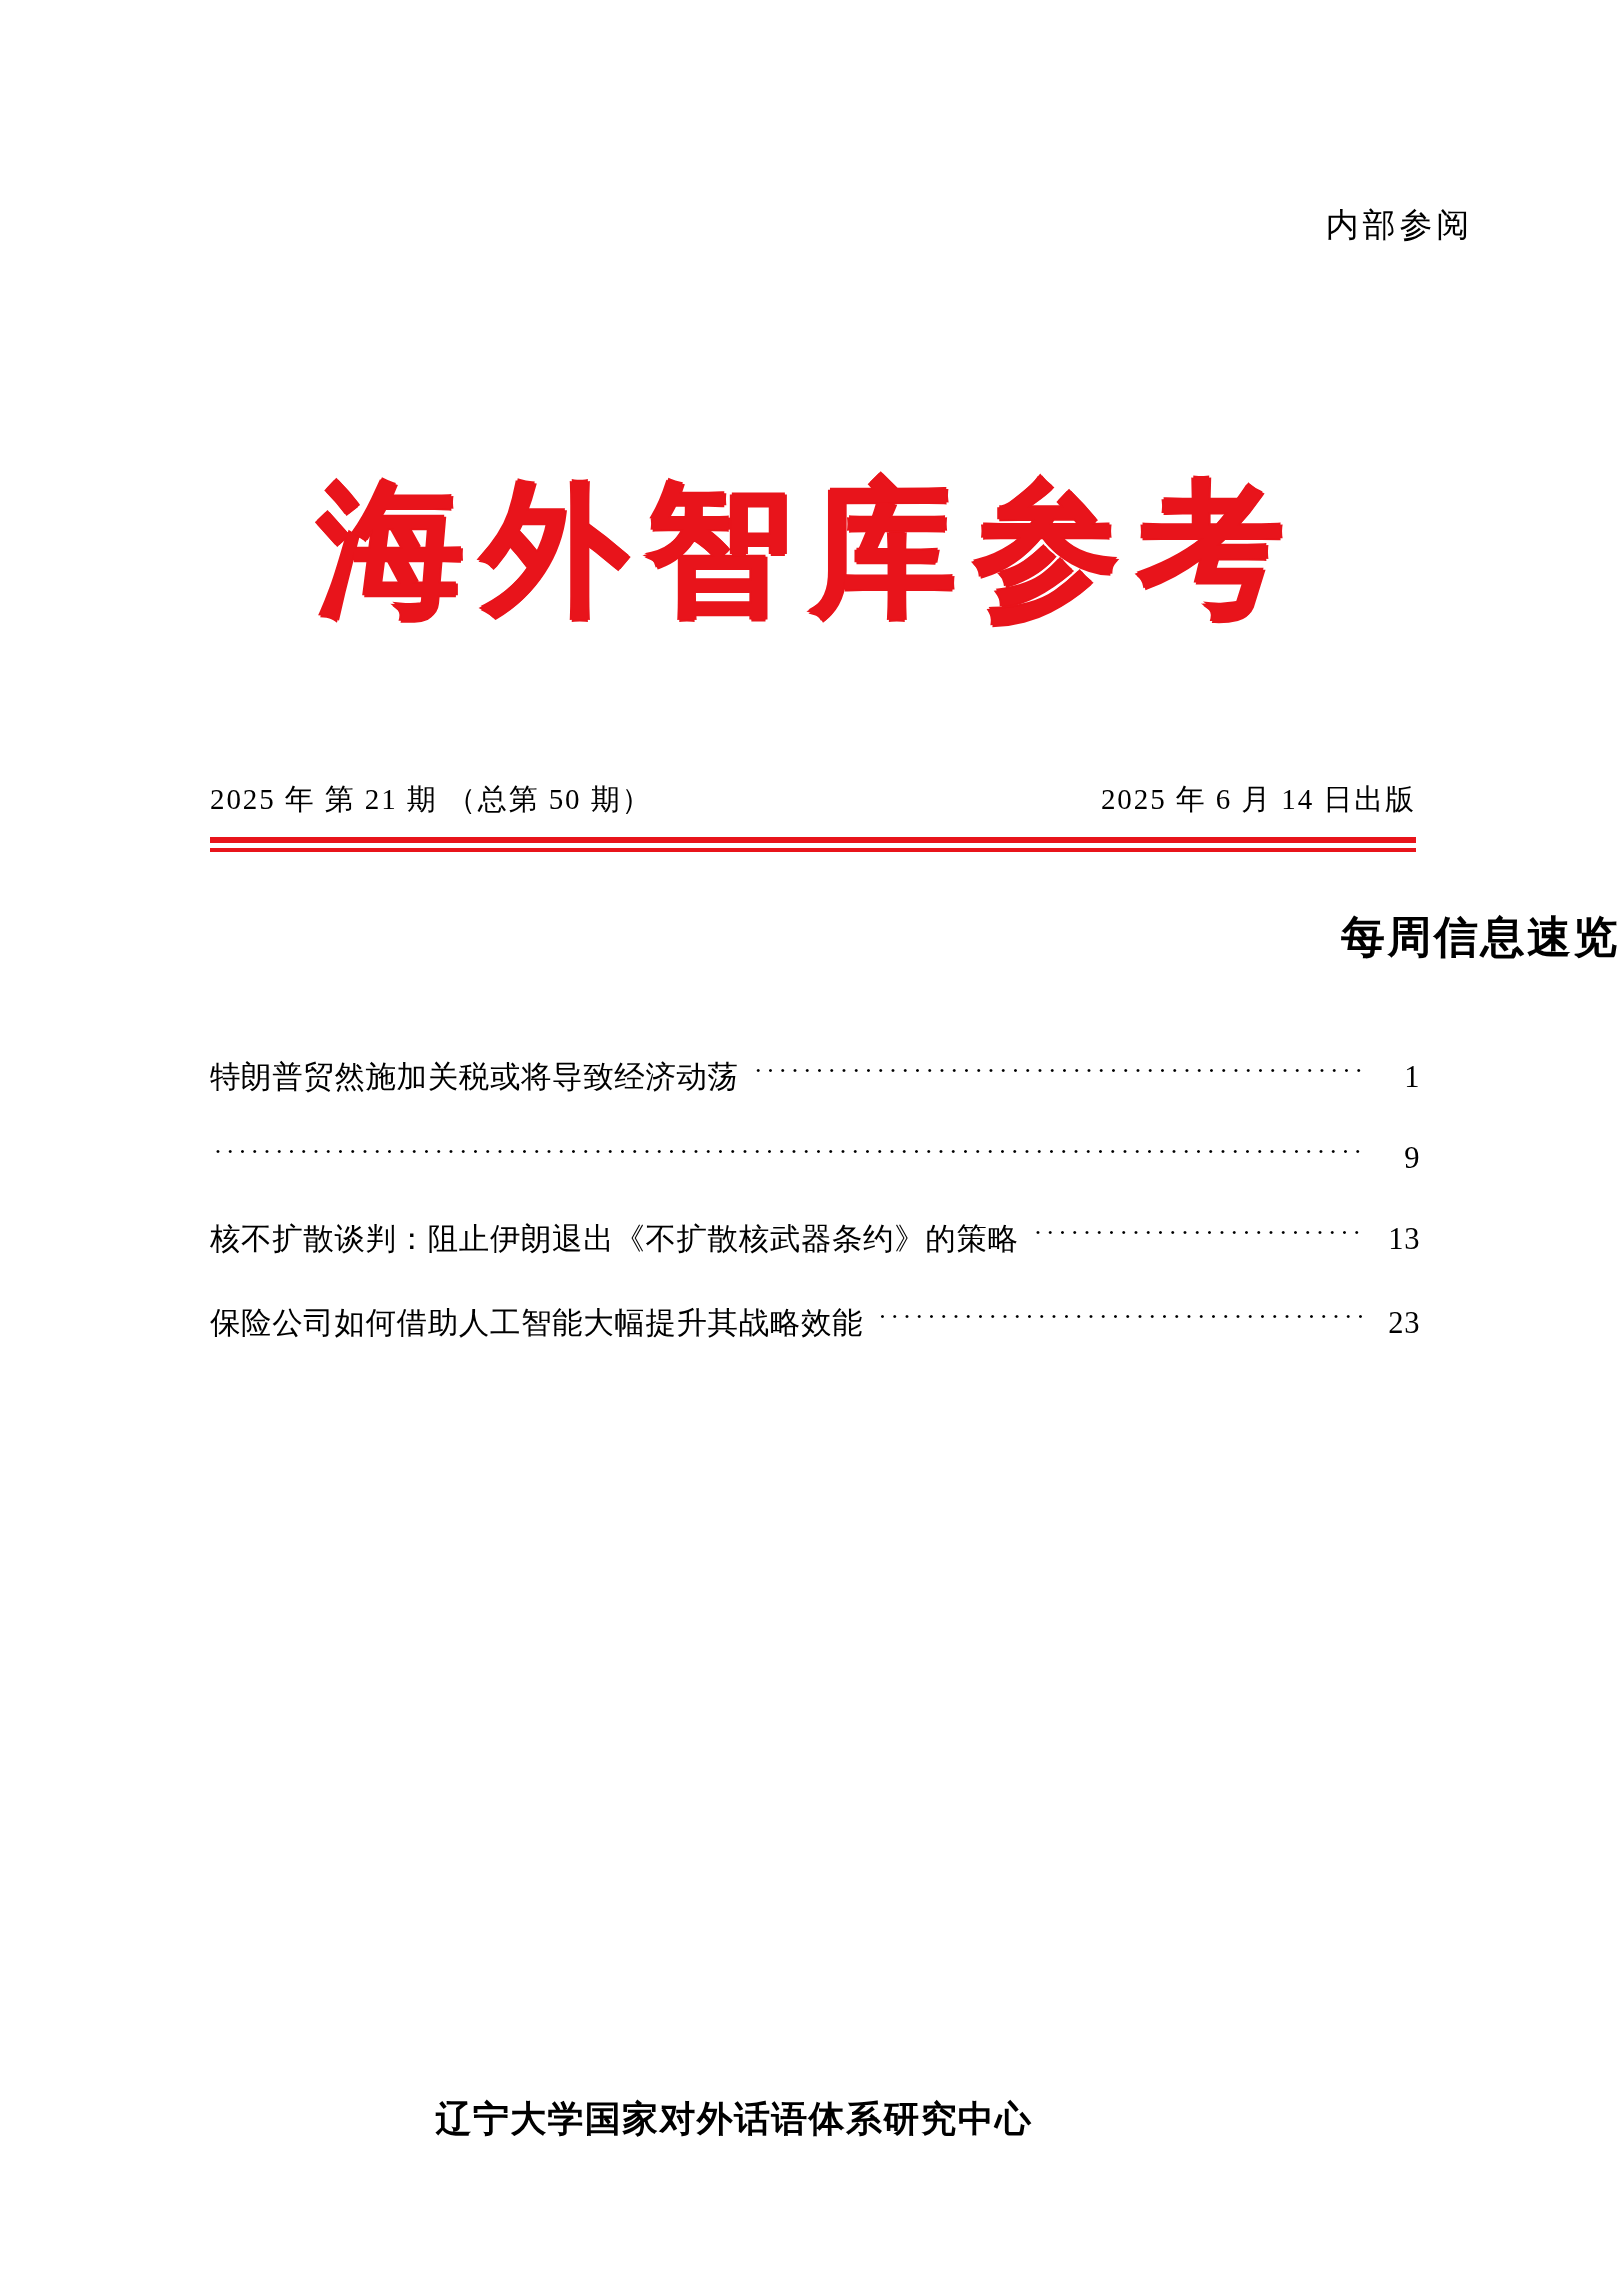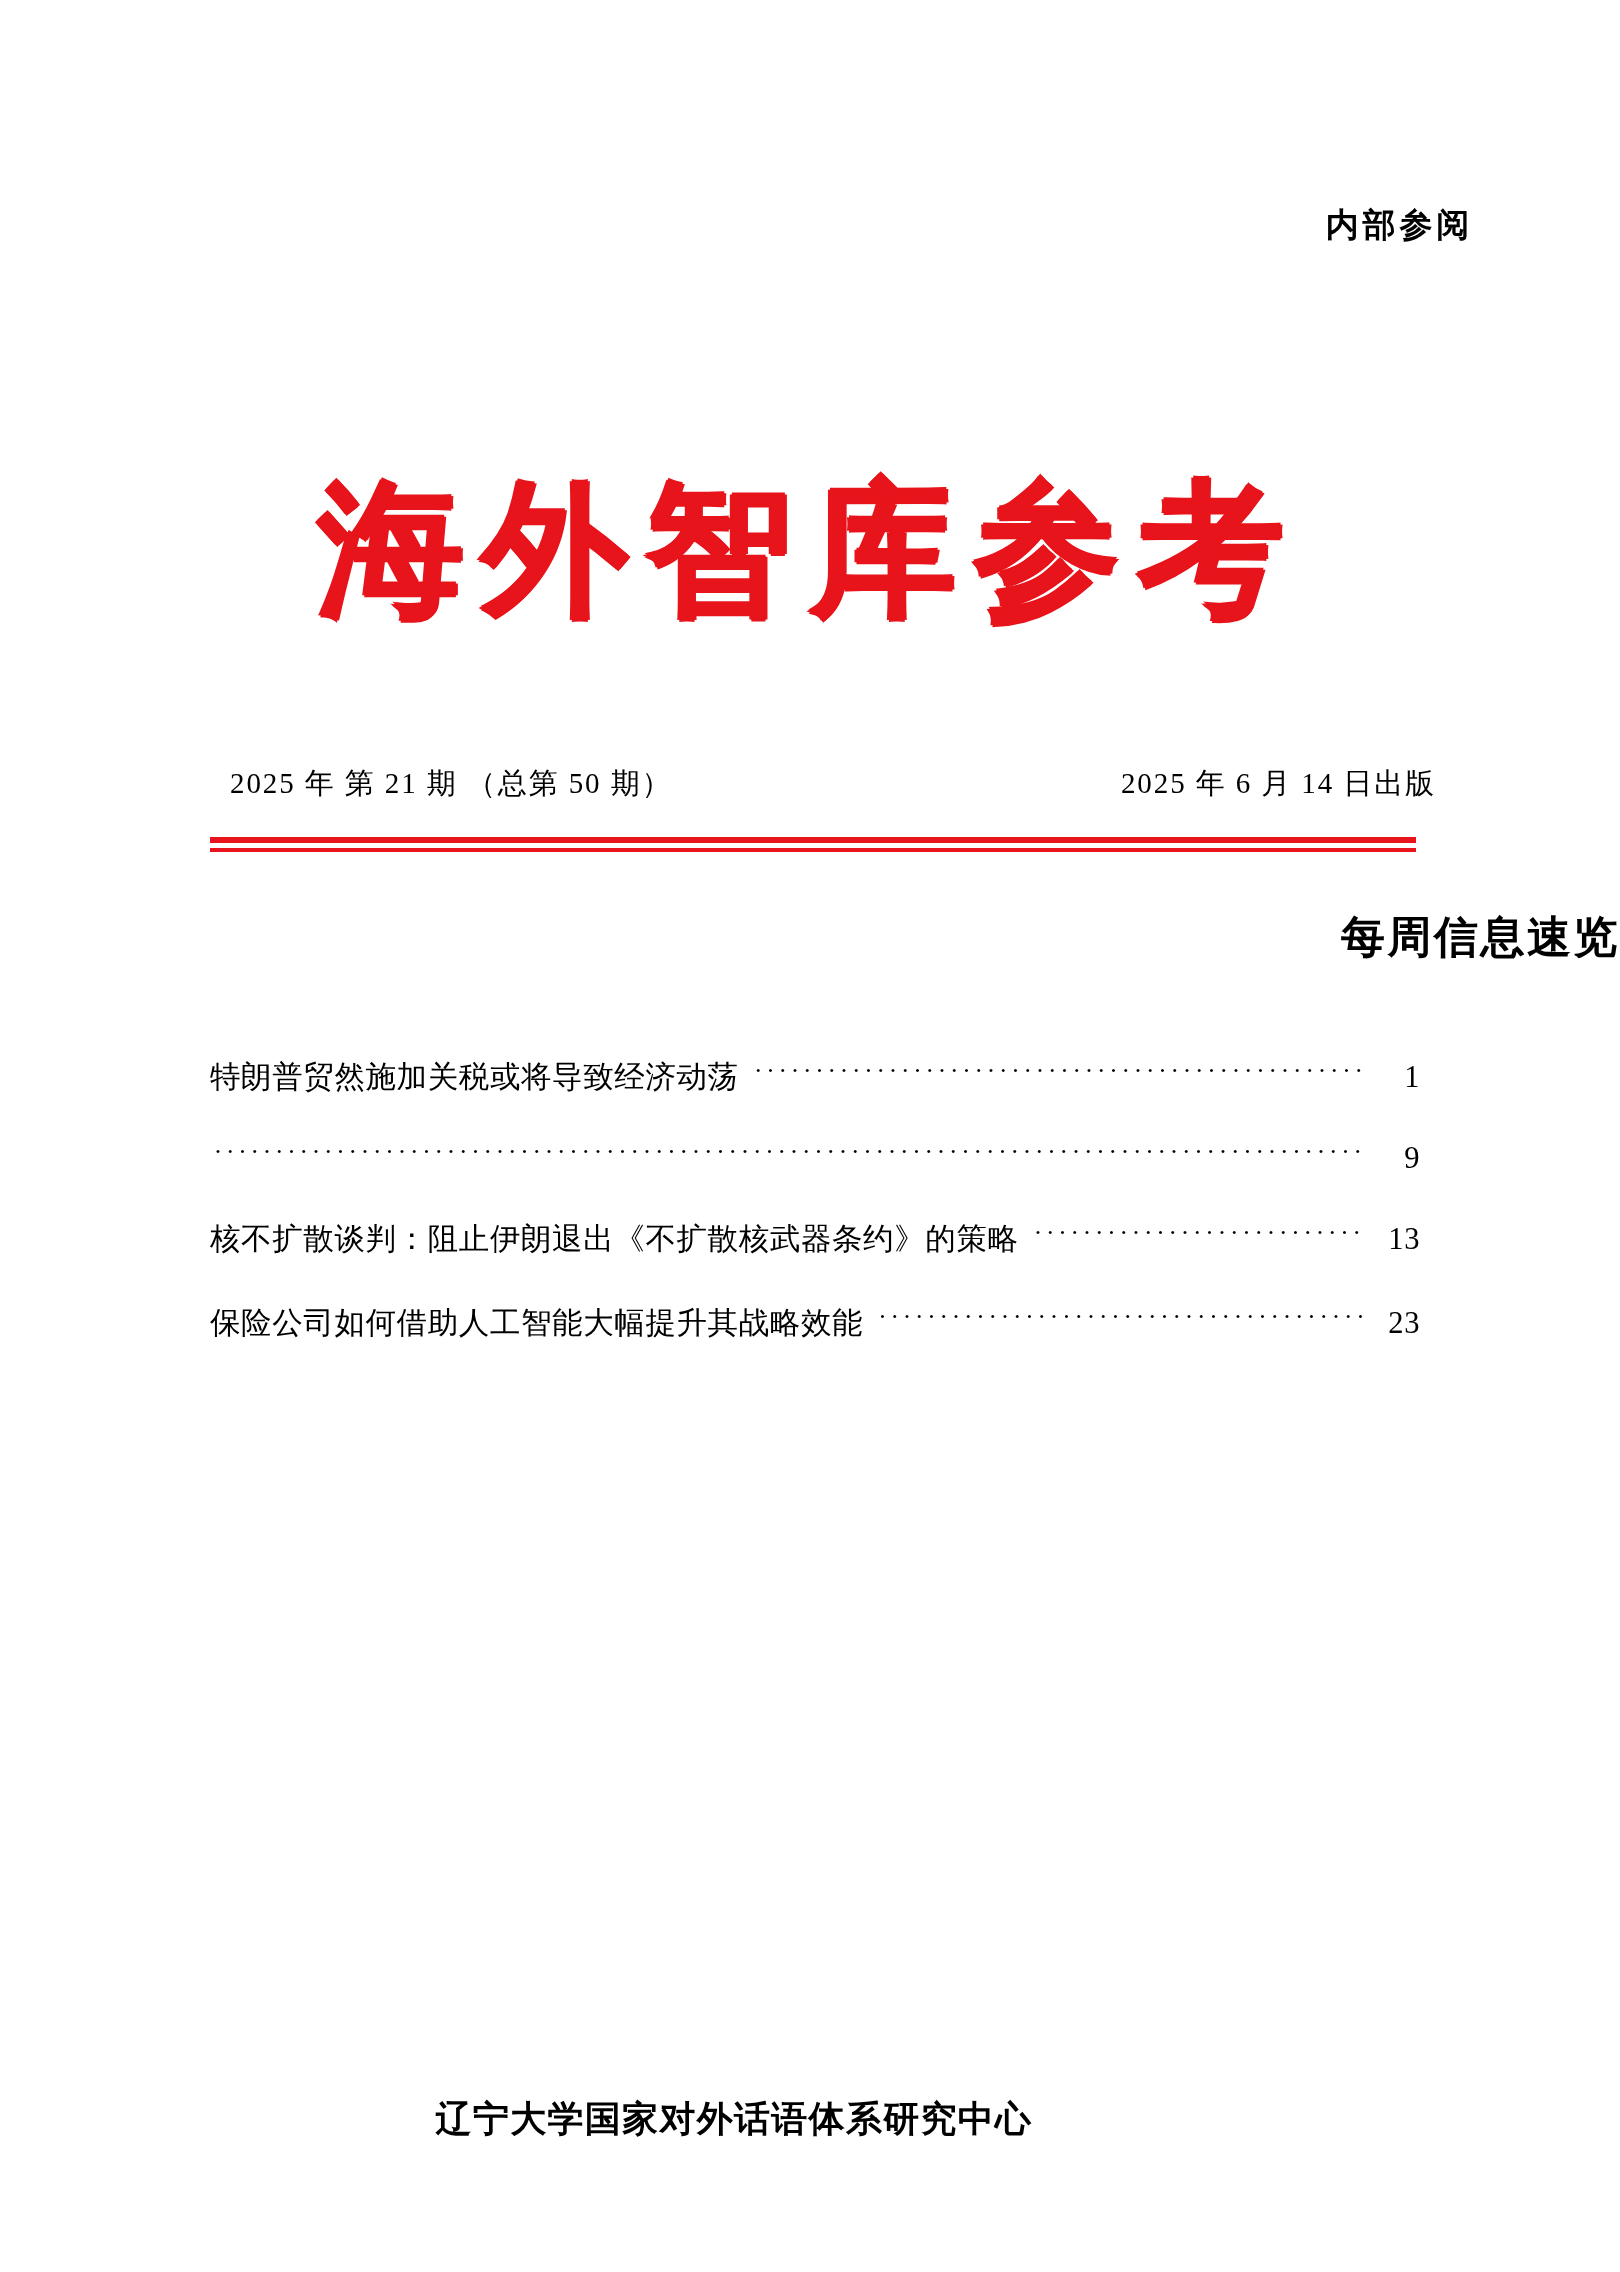--- a/index.html
+++ b/index.html
@@ -23,21 +23,21 @@
     box-sizing: border-box;
   }
 
   
   .internal-mark {
     position: absolute;
     top: 203px;
     right: 147px;
     font-size: 33px;
     letter-spacing: 3.8px;
-    font-weight: 700;
+    font-weight: 400;
     font-family: "Liberation Serif", "DejaVu Serif", serif;
     white-space: nowrap;
     margin-left: 32px;
   }
 
   
   .masthead {
     position: absolute;
     top: 470px;
     left: 0;
@@ -54,30 +54,29 @@
       -1.9px 0 0 #e8141b,
        0 1.9px 0 #e8141b,
        0 -1.9px 0 #e8141b;
     white-space: nowrap;
     box-sizing: border-box;
   }
 
   
   .issue-row {
     position: absolute;
-    top: 764px;
+    top: 780px;
     left: 210px;
     width: 1206px;
     display: flex;
     justify-content: space-between;
     align-items: baseline;
     font-size: 29px;
     letter-spacing: 1.3px;
     white-space: nowrap;
-    margin-left: 20px;
   }
   .issue-left { letter-spacing: 1.9px; }
   .issue-right { letter-spacing: 1.9px; }
 
   
   .rule-wrap {
     position: absolute;
     top: 837px;
     left: 210px;
     width: 1206px;

